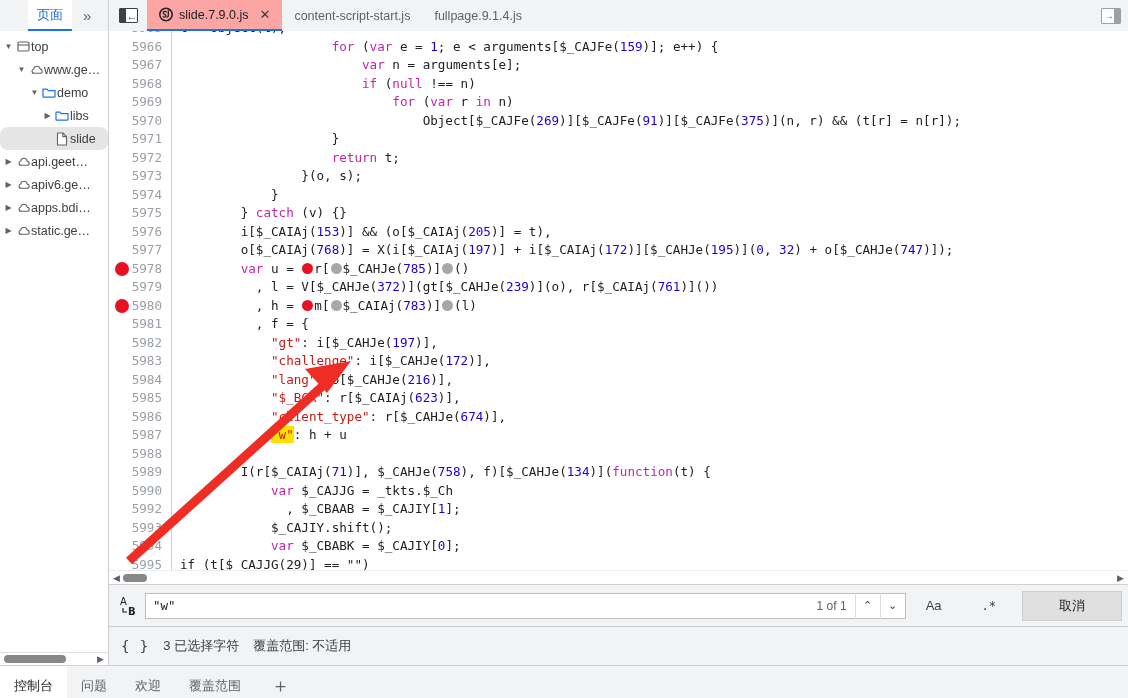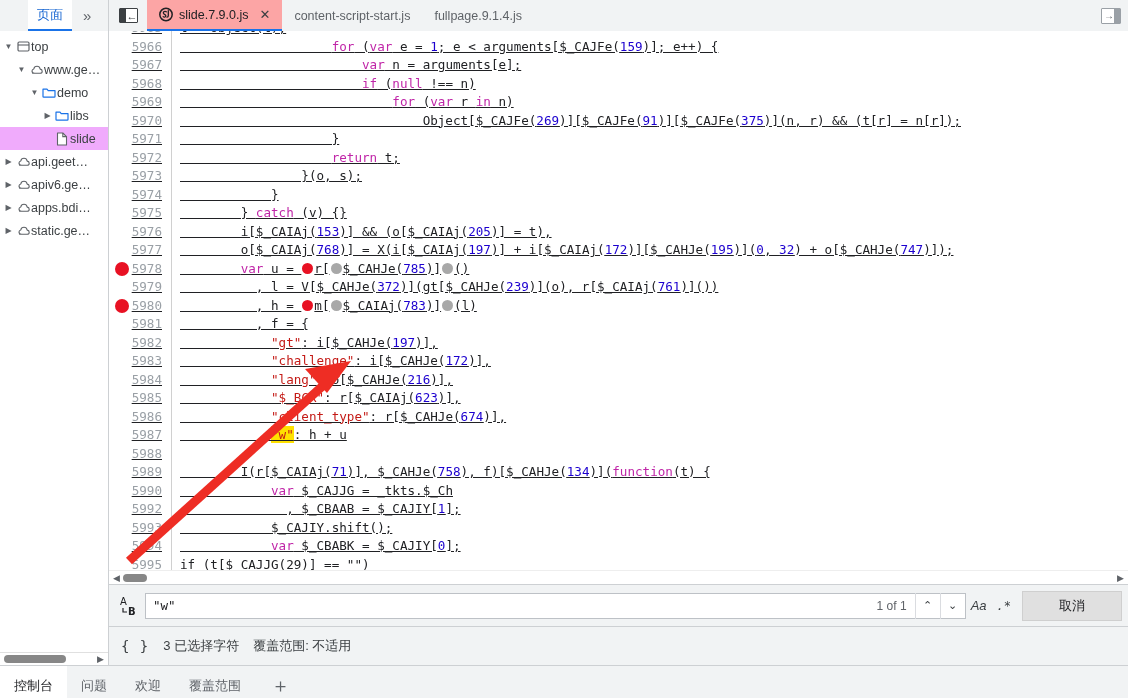--- a/index.html
+++ b/index.html
@@ -42,34 +42,34 @@
   .dockright .g::after{content:"";position:absolute;right:0;top:0;bottom:0;width:6px;background:#9aa0a6;}
   .dockright .g .ar{position:absolute;left:2px;top:50%;transform:translateY(-50%);
     font-size:10px;line-height:1;color:#5f6368;}
 
   
   .sidebar{position:absolute;left:0;top:31px;width:109px;height:634px;background:#fff;
     border-right:1px solid #cdd0d3;box-sizing:border-box;overflow:hidden;}
   .tree{padding-top:4px;}
   .node{display:flex;align-items:center;height:23px;white-space:nowrap;font-size:12.5px;
     color:#3c4043;cursor:default;padding-right:4px;}
-  .node.sel{background:#f0abfc;}
+  .node.sel{background:#e5e5e5;border-radius:8px;}
   .tw{width:13px;flex:0 0 13px;text-align:center;font-size:8px;color:#5f6368;line-height:1;}
   .node .ic{width:16px;flex:0 0 16px;display:flex;align-items:center;justify-content:center;}
   .node .lbl{margin-left:0;overflow:hidden;}
   .sb-hscroll{position:absolute;left:0;bottom:0;width:108px;height:13px;background:#fff;
     border-top:1px solid #e0e0e0;box-sizing:border-box;display:flex;align-items:center;}
   .sb-hscroll .thumb{margin-left:4px;width:62px;height:8px;border-radius:5px;background:#878787;}
   .sb-hscroll .car{margin-left:auto;margin-right:4px;font-size:9px;color:#5f6368;}
 
   
   .editor{position:absolute;left:109px;top:31px;right:0;height:553px;background:#fff;overflow:hidden;}
   .code{position:absolute;left:0;top:0;right:0;top:0;font-family:"DejaVu Sans Mono","Liberation Mono",monospace;
     font-size:12.6px;line-height:18.5px;}
-  .cline{display:flex;height:18.5px;white-space:pre;text-decoration:underline;}
+  .cline{display:flex;height:18.5px;white-space:pre;}
   .gut{width:62px;flex:0 0 62px;text-align:right;padding-right:9px;box-sizing:border-box;
     color:#9aa0a6;position:relative;background:#fff;}
   .gut .bp{position:absolute;left:6px;top:2px;width:14px;height:14px;border-radius:50%;background:#e81123;}
   .sep{width:1px;flex:0 0 1px;background:#d0d0d0;}
   .src{padding-left:8px;flex:1 1 auto;overflow:hidden;}
   .kw{color:#c026a8;}
   .num{color:#1c00cf;}
   .str{color:#c41a16;}
   .pl{color:#202124;}
   .hl{background:#ffe100;padding:1px 0;}
@@ -91,21 +91,21 @@
     border-top:1px solid #cdd0d3;box-sizing:border-box;display:flex;align-items:center;padding:0 6px;}
   .abicon{width:30px;flex:0 0 30px;display:flex;align-items:center;justify-content:center;
     font-size:12px;color:#202124;}
   .sfield{flex:1 1 auto;height:26px;background:#fff;border:1px solid #bdc1c6;box-sizing:border-box;
     display:flex;align-items:center;}
   .sfield input{border:0;outline:0;flex:1 1 auto;height:100%;padding:0 7px;
     font-family:"DejaVu Sans Mono","Liberation Mono",monospace;font-size:12.5px;color:#202124;background:transparent;}
   .matches{font-size:12px;color:#5f6368;padding:0 8px;white-space:nowrap;}
   .navbtn{width:25px;height:26px;border-left:1px solid #dadce0;display:flex;align-items:center;
     justify-content:center;font-size:11px;color:#3c4043;box-sizing:border-box;}
-  .tgl{padding:0 5px;font-size:13px;color:#3c4043;display:flex;align-items:center;height:26px;font-style:italic;}
+  .tgl{padding:0 20px;font-size:13px;color:#3c4043;display:flex;align-items:center;height:26px;}
   .tgl.small{font-size:12px;font-family:"DejaVu Sans Mono",monospace;}
   .cancel{margin-left:6px;min-width:100px;height:30px;background:#e0e0e0;border:1px solid #cfcfcf;
     box-sizing:border-box;display:flex;align-items:center;justify-content:center;
     font-size:13px;color:#202124;}
 
   
   .statusbar{position:absolute;left:109px;top:626px;right:0;height:39px;background:#f1f3f4;
     border-top:1px solid #cdd0d3;box-sizing:border-box;display:flex;align-items:center;gap:14px;
     padding:0 12px;font-size:13px;color:#3c4043;}
   .braces{font-family:"DejaVu Sans Mono",monospace;font-size:14px;color:#3c4043;letter-spacing:1px;}

